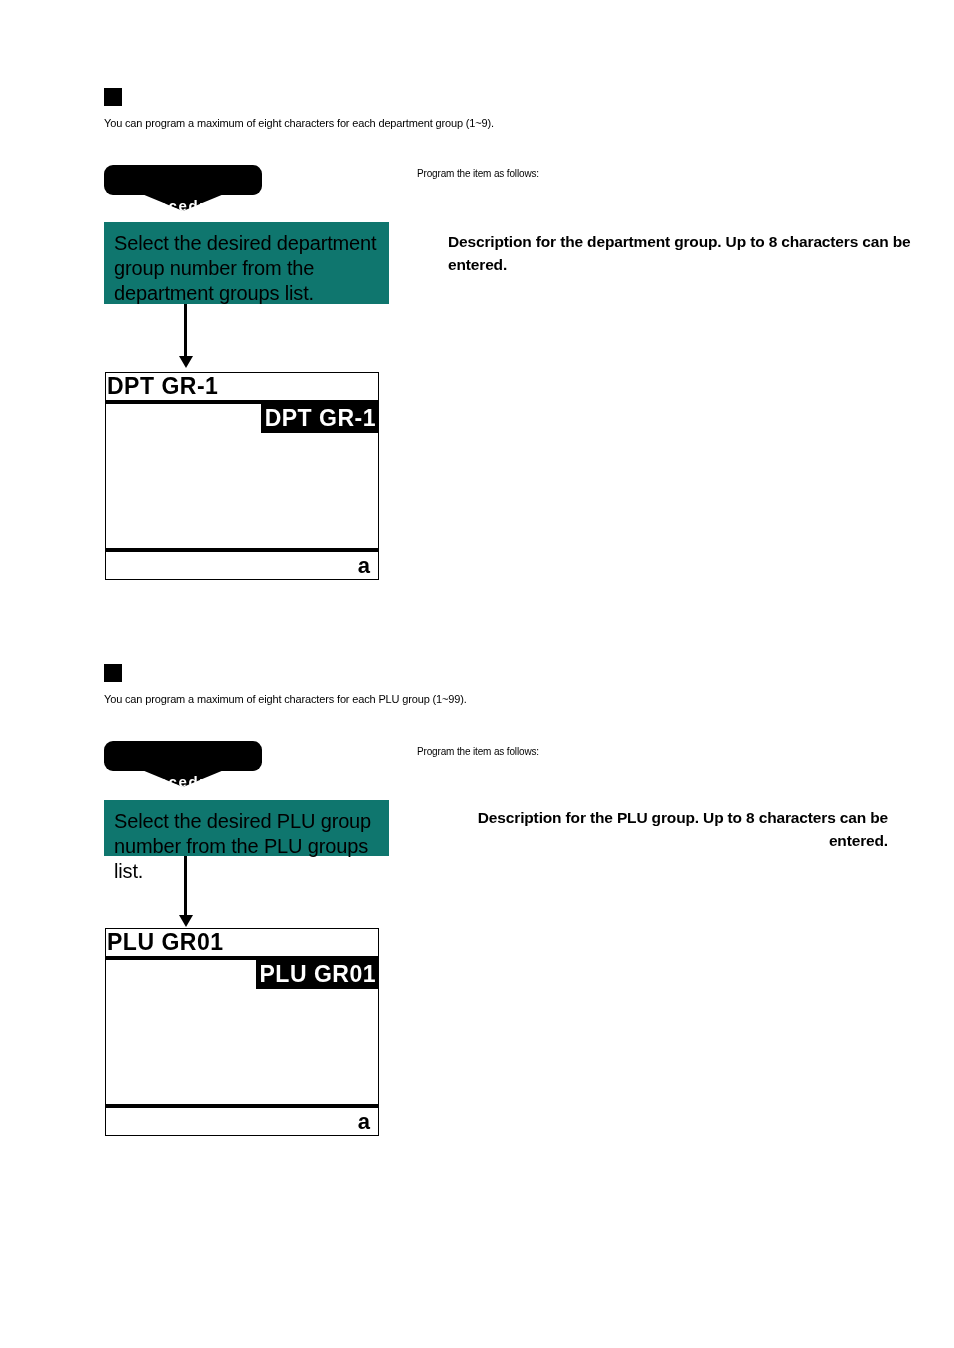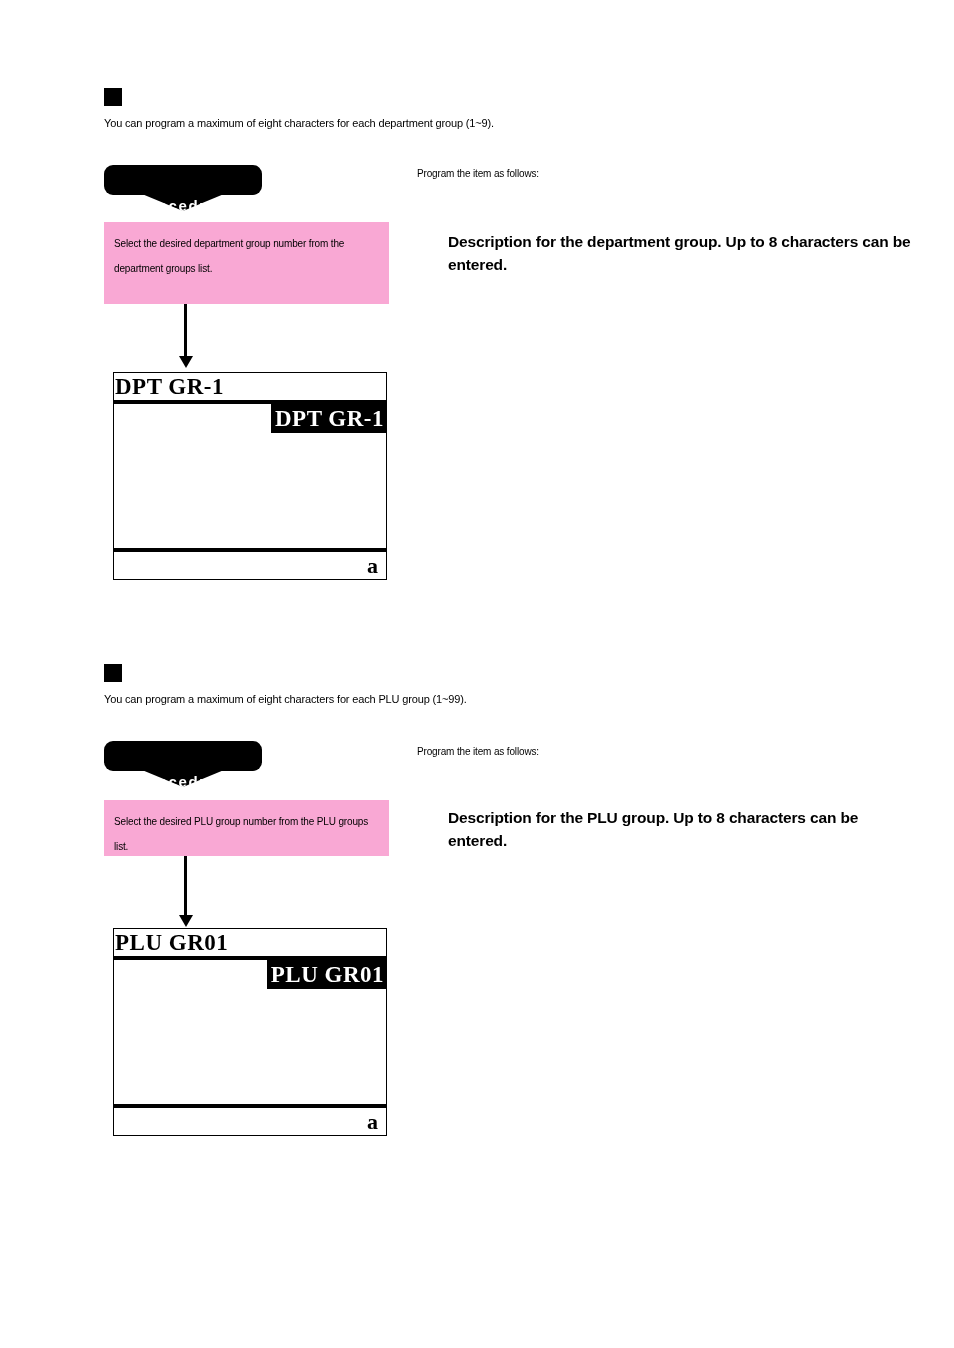--- a/index.html
+++ b/index.html
@@ -102,30 +102,30 @@
     position: absolute;
     left: 448px;
     top: 152px;
     width: 470px;
     font-size: 15.5px;
     line-height: 23px;
     letter-spacing: -0.15px;
     font-weight: bold;
   }
   #section-plu .right-lead { top: 88px; }
-  #section-plu .right-desc { top: 152px; width: 440px; }
+  #section-plu .right-desc { top: 152px; width: 440px; text-align: right; }
 
   
   .step-box {
     position: absolute;
     left: 104px;
-    background: #f9a8d4;
+    background: #0f766e;
     box-sizing: border-box;
     padding: 9px 10px 8px 10px;
-    font-size: 10px;
+    font-size: 20px;
     line-height: 25px;
     letter-spacing: -0.15px;
   }
   #step-box-dept {
     top: 144px;
     width: 285px;
     height: 82px;
   }
   #step-box-plu {
     top: 146px;
@@ -153,27 +153,27 @@
   #arrow-dept { top: 226px; height: 65px; }
   #arrow-dept .shaft { height: 54px; }
   #arrow-dept .head  { top: 52px; }
   #arrow-plu { top: 202px; height: 73px; }
   #arrow-plu .shaft { height: 61px; }
   #arrow-plu .head  { top: 59px; }
 
   
   .lcd {
     position: absolute;
-    left: 113px;
+    left: 105px;
     width: 274px;
     height: 208px;
     border: 1.5px solid #000000;
     box-sizing: border-box;
     background: #ffffff;
-    font-family: Liberation Serif, serif;
+    font-family: Liberation Sans, sans-serif;
   }
   #lcd-dept { top: 294px; }
   #lcd-plu  { top: 274px; }
 
   .lcd-title {
     position: absolute;
     left: 0; top: 0;
     width: 100%;
     height: 31px;
     box-sizing: border-box;

